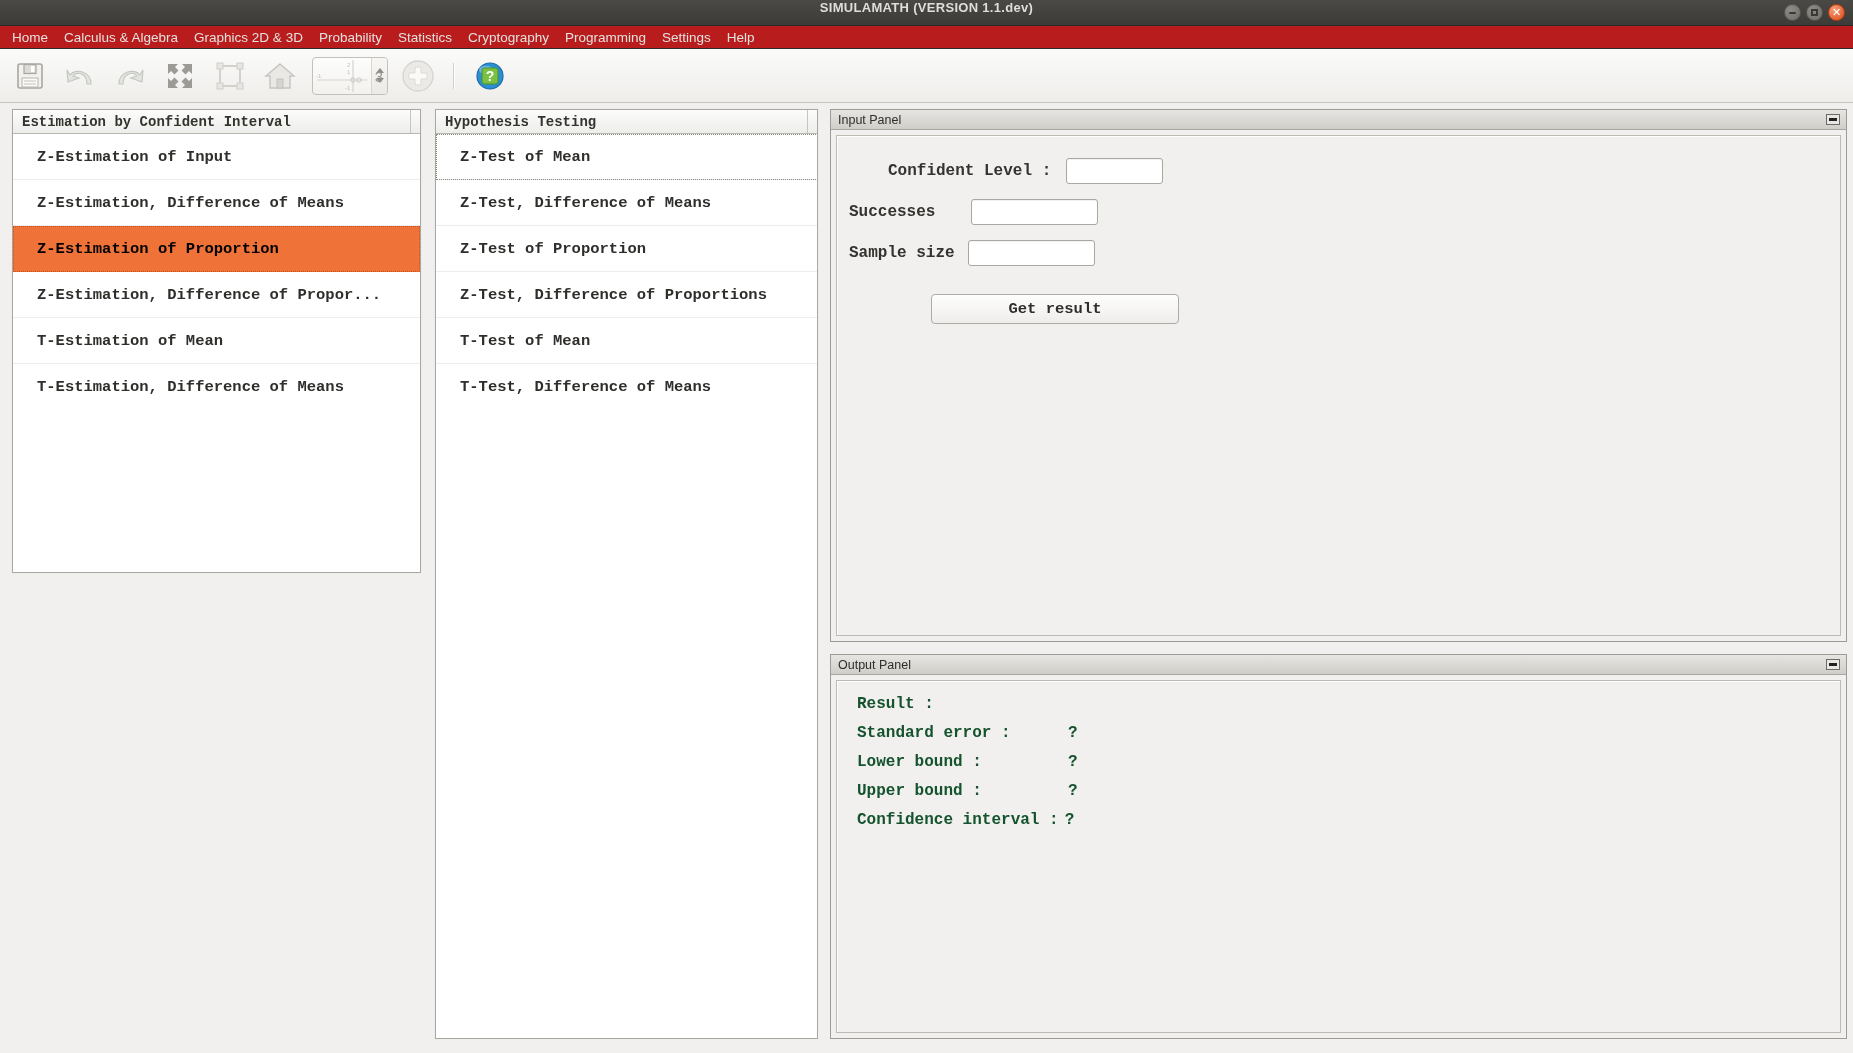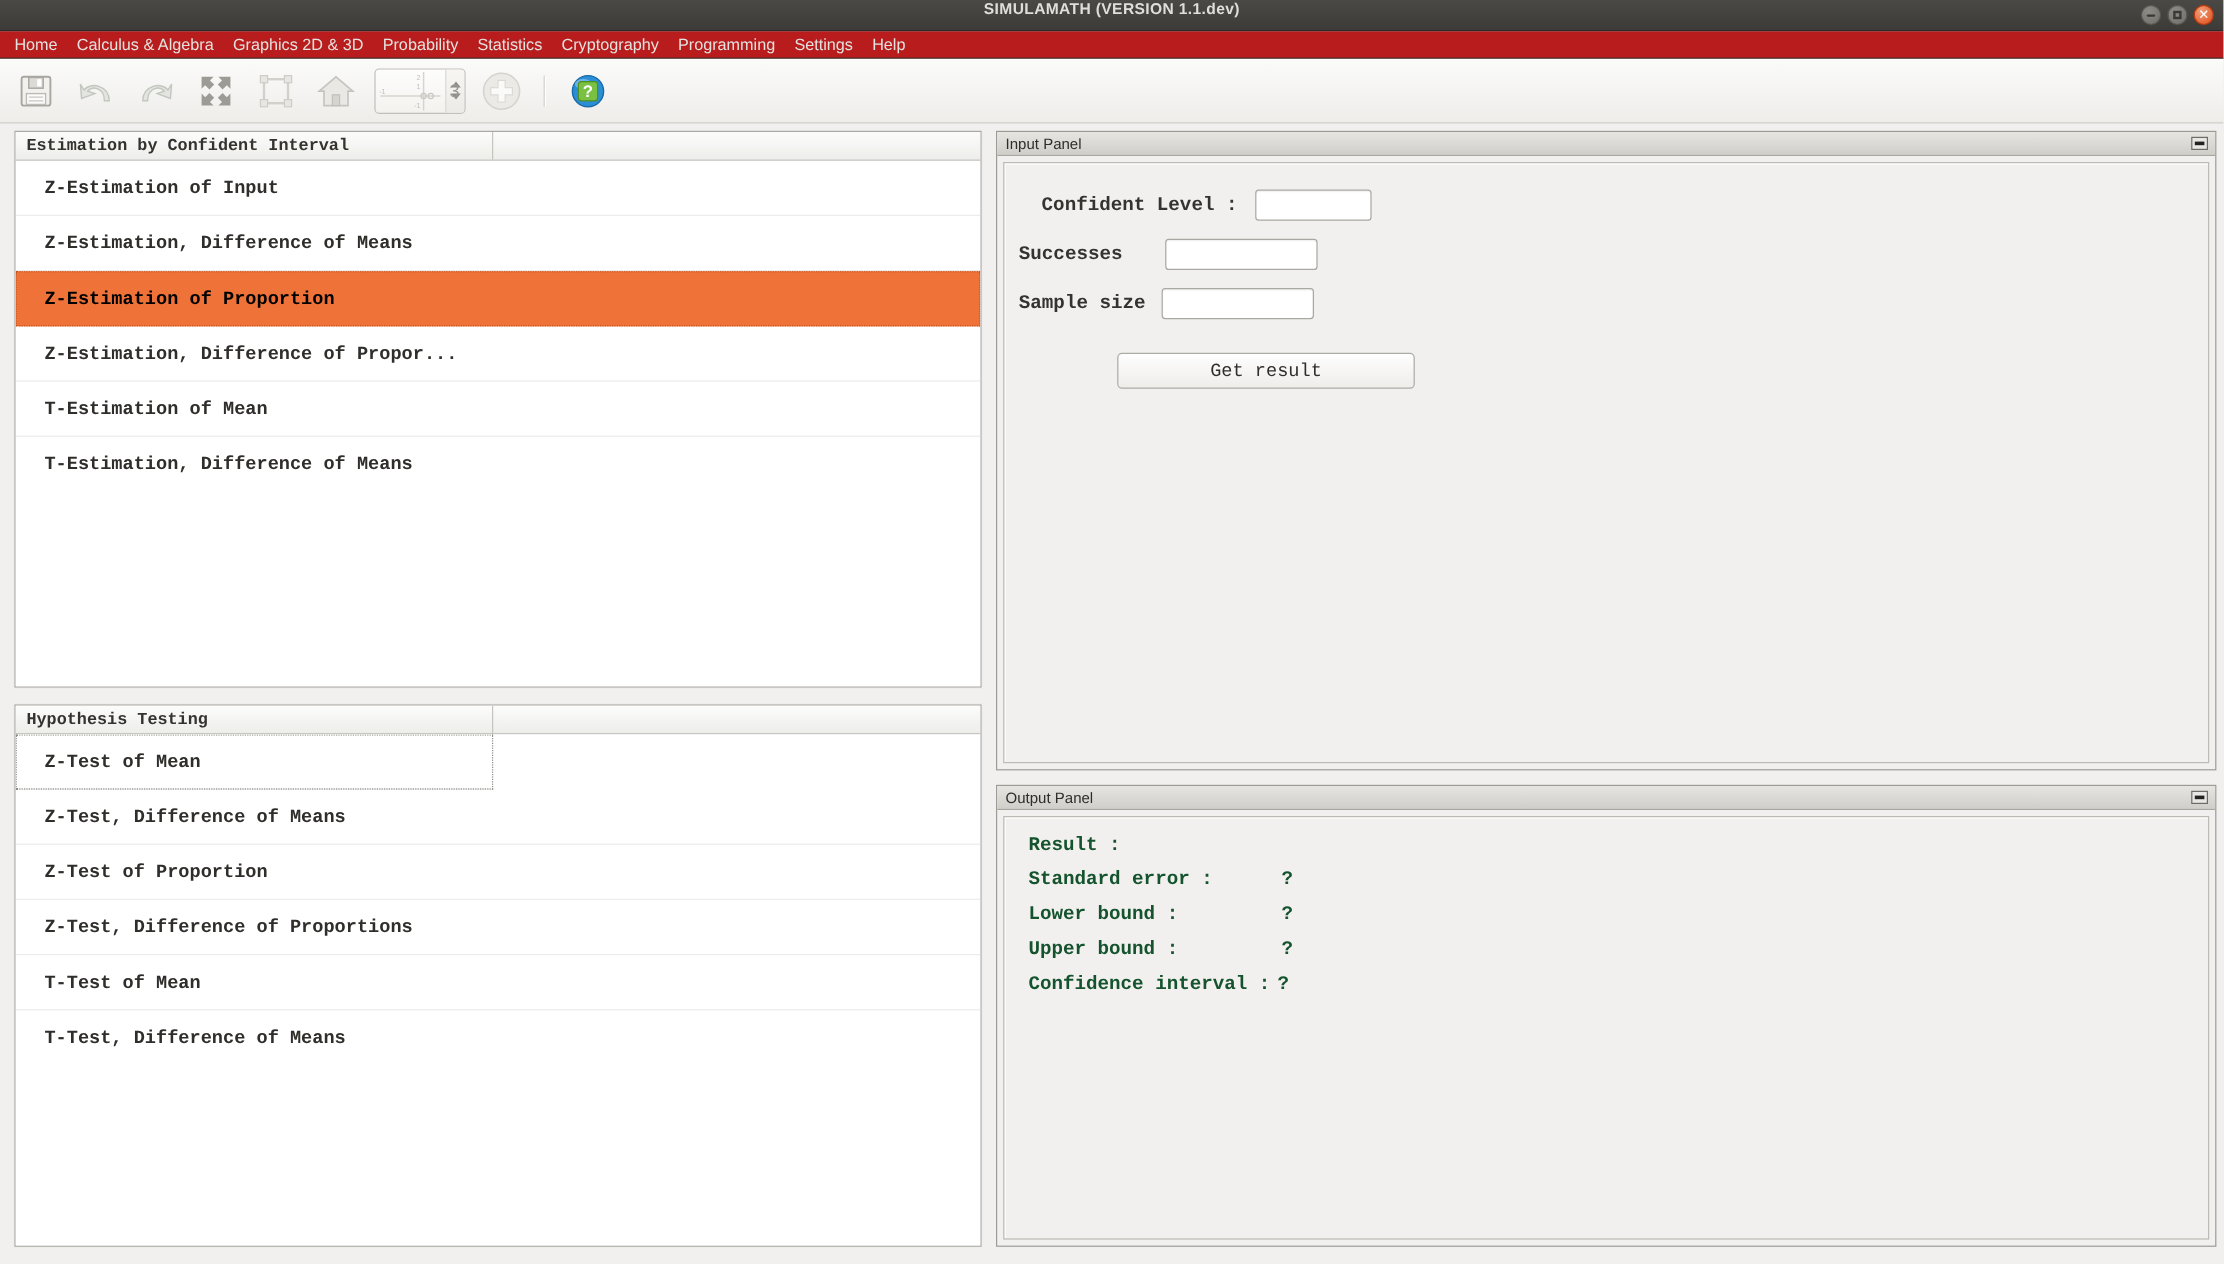--- a/index.html
+++ b/index.html
@@ -104,21 +104,21 @@
   .arrow-dn { width:0;height:0;border-left:4px solid transparent;border-right:4px solid transparent;border-top:5px solid #8f8d88;}
 
   
   .main {
     display: flex;
     height: calc(1053px - 26px - 23px - 54px);
     padding: 6px 6px 14px 12px;
     gap: 12px;
     background: #f1f0ee;
   }
-  .left-col { width: 806px; display: flex; flex-direction: column; gap: 14px; border-radius: 19px; }
+  .left-col { width: 806px; display: flex; gap: 14px; border-radius: 19px; }
   .right-col { flex: 1; display: flex; flex-direction: column; gap: 12px; }
 
   
   .table-frame {
     background: #ffffff;
     border: 1px solid #a9a7a2;
     box-shadow: inset 0 0 0 1px #ffffff, 0 0 0 1px #ededea;
     display: flex; flex-direction: column;
     overflow: hidden;
   }
@@ -200,21 +200,21 @@
     font-family: "Liberation Mono", "DejaVu Sans Mono", monospace;
     font-size: 17.5px; font-weight: bold;
     margin: 17px 0 0 12px; color: #343330;
     white-space: nowrap;
   }
   .ip-title .accent { color: #c0392b; }
   .form-row {
     display: flex; align-items: center;
     margin-top: 15px; padding-left: 12px;
   }
-  .form-row.r1 { margin-top: 22px; }
+  .form-row.r1 { margin-top: 22px; margin-left: 20px; }
   .lbl {
     font-family: "Liberation Mono", "DejaVu Sans Mono", monospace;
     font-size: 16px; font-weight: bold; color: #343330;
     white-space: nowrap;
   }
   .lbl.ind { margin-left: 19px; }
   .txtfield {
     height: 26px;
     border: 1px solid #a9a7a2; border-radius: 3px;
     background: #ffffff;
@@ -226,21 +226,21 @@
   }
   .f-conf { width: 97px; margin-left: 15px; }
   .f-succ { width: 127px; margin-left: 36px; }
   .f-samp { width: 127px; margin-left: 13px; }
   .btn-wrap { display: flex; margin-top: 28px; padding-left: 12px; }
   .btn {
     width: 248px; height: 30px; margin-left: 82px;
     border: 1px solid #adaba6; border-radius: 4px;
     background: linear-gradient(#fefefe, #eeedea);
     font-family: "Liberation Mono", "DejaVu Sans Mono", monospace;
-    font-size: 15.5px; font-weight: normal; color: #2f2e2b;
+    font-size: 15.5px; font-weight: bold; color: #2f2e2b;
     cursor: default;
   }
 
   
   .out-line {
     display: flex;
     font-family: "Liberation Mono", "DejaVu Sans Mono", monospace;
     font-size: 16px; font-weight: bold; color: #14532d;
     padding-left: 20px;
     white-space: pre;

